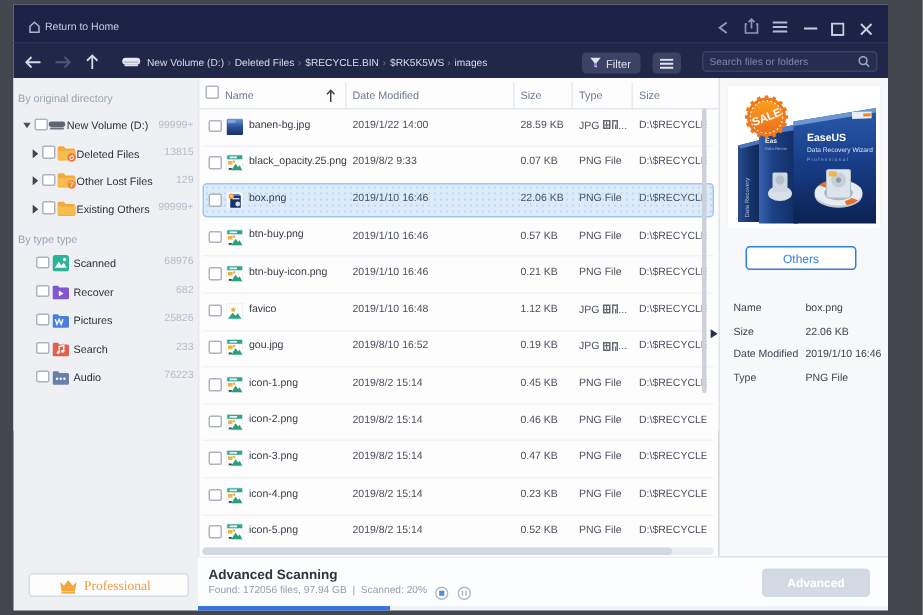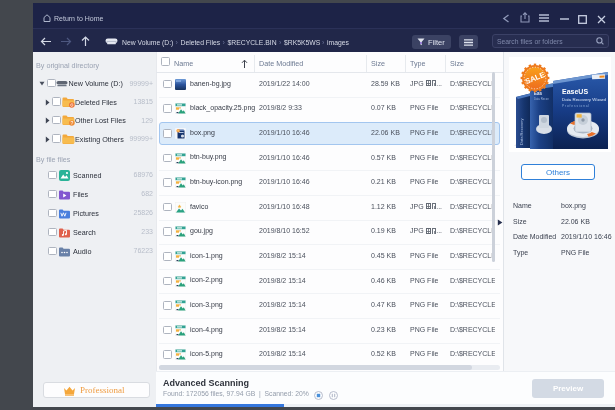--- a/index.html
+++ b/index.html
@@ -1,16 +1,16 @@
 <!DOCTYPE html>
 <html><head><meta charset="utf-8">
 <style>
 *{margin:0;padding:0;box-sizing:border-box}
 html,body{width:615px;height:410px;overflow:hidden;background:#43474d;font-family:"Liberation Sans",sans-serif}
-#win{position:absolute;left:33px;top:3px;width:583px;height:284px;background:#fff}
+#win{position:absolute;left:9px;top:3px;width:583px;height:284px;background:#fff}
 .abs{position:absolute}
 
 #title{left:0;top:0;width:583px;height:25px;background:#1d2347}
 #toolbar{left:0;top:25px;width:583px;height:24px;background:#212749;border-top:1px solid #2b3158}
 
 #sidebar{left:0;top:49px;width:123px;height:354.5px;background:#eef0f3}
 #list{left:123px;top:49px;width:347px;height:322px;background:#fdfdfe}
 #rpanel{left:470px;top:49px;width:113px;height:319px;background:#f7f8fa;border-left:1px solid #e0e4e9}
 #botbar{left:123px;top:368px;width:460px;height:33px;background:#fcfdfe;border-top:1px solid #eceff3}
 #progress{left:123px;top:401px;width:460px;height:2.5px;background:#eef1f5}
@@ -152,35 +152,35 @@
  <svg class="abs" style="left:12px;top:132.5px" width="5" height="7" viewBox="0 0 5 7">
         <path d="M0.8 0.5 L4.5 3.5 L0.8 6.5 Z" fill="#3f4554"></path>
       </svg>
  <div class="cb" style="left:19px;top:131px"></div>
  <svg class="abs" style="left:29px;top:129.5px" width="13" height="12" viewBox="0 0 13 12">
         <path d="M0.5 2.5 q0-1 1-1 h3 l1.2 1.5 h5.3 q1 0 1 1 v6 q0 1-1 1 h-9.5 q-1 0-1-1 Z" fill="#f3a93c"></path>
         <path d="M0.5 4.5 h12 v5 q0 1-1 1 h-10 q-1 0-1-1 Z" fill="#f7bc4f"></path>
       </svg>
  <div class="t slabel" style="left:42px;top:131.5px">Existing Others</div>
  <div class="t scount" style="left:90px;top:132px;width:30px">99999+</div>
- <div class="t shead" style="left:3px;top:151.5px">By file files</div>
+ <div class="t shead" style="left:3px;top:151.5px">By type type</div>
  <div class="cb" style="left:15px;top:167.5px"></div>
  <svg class="abs" style="left:26px;top:166.5px" width="11" height="11" viewBox="0 0 11 11">
         <rect x="0" y="0" width="11" height="11" rx="2" fill="#2ab398"></rect>
         <path d="M1.5 8.5 L4.2 4.5 L6 7 L7.5 5.2 L9.5 8.5 Z" fill="#fff"></path>
         <circle cx="8" cy="3" r="1.1" fill="#fff"></circle>
       </svg>
  <div class="t slabel" style="left:40px;top:167.5px">Scanned</div>
  <div class="t scount" style="left:90px;top:168px;width:30px">68976</div>
  <div class="cb" style="left:15px;top:186.5px"></div>
  <svg class="abs" style="left:26px;top:185.5px" width="11" height="11" viewBox="0 0 11 11">
         <path d="M0 2.5 q0-1 1-1 h2.6 l1 1.2 h5.4 q1 0 1 1 v5.8 q0 1-1 1 h-9 q-1 0-1-1 Z" fill="#8256d0"></path>
         <path d="M4.2 4.6 L7.4 6.6 L4.2 8.6 Z" fill="#fff"></path>
       </svg>
- <div class="t slabel" style="left:40px;top:186.5px">Files</div>
+ <div class="t slabel" style="left:40px;top:186.5px">Recover</div>
  <div class="t scount" style="left:90px;top:187px;width:30px">682</div>
  <div class="cb" style="left:15px;top:205.5px"></div>
  <svg class="abs" style="left:26px;top:204.5px" width="11" height="11" viewBox="0 0 11 11">
         <path d="M0 2.5 q0-1 1-1 h2.6 l1 1.2 h5.4 q1 0 1 1 v5.8 q0 1-1 1 h-9 q-1 0-1-1 Z" fill="#4a7fdd"></path>
         <path d="M1.8 4.8 l1.2 3.4 1.4-3.4 1.4 3.4 1.2-3.4" fill="none" stroke="#fff" stroke-width="0.9"></path>
       </svg>
  <div class="t slabel" style="left:40px;top:205.5px">Pictures</div>
  <div class="t scount" style="left:90px;top:206px;width:30px">25826</div>
  <div class="cb" style="left:15px;top:224.5px"></div>
  <svg class="abs" style="left:26px;top:223.5px" width="11" height="11" viewBox="0 0 11 11">
@@ -509,14 +509,14 @@
  <div class="t" id="found" style="left:130px;top:386.5px">Found: 172056 files, 97.94 GB&nbsp;&nbsp;|&nbsp;&nbsp;Scanned: 20%</div>
  <svg class="abs" style="left:281px;top:387.5px" width="9" height="9" viewBox="0 0 9 9">
         <circle cx="4.5" cy="4.5" r="4" fill="none" stroke="#aeb6c6" stroke-width="0.9"></circle>
         <rect x="2.8" y="2.8" width="3.4" height="3.4" fill="#4a90d9"></rect>
       </svg>
  <svg class="abs" style="left:296px;top:387.5px" width="9" height="9" viewBox="0 0 9 9">
         <circle cx="4.5" cy="4.5" r="4" fill="none" stroke="#aeb6c6" stroke-width="0.9"></circle>
         <path d="M3.3 2.8 V6.2 M5.7 2.8 V6.2" stroke="#aeb6c6" stroke-width="1"></path>
       </svg>
  <div class="abs" style="left:499px;top:376px;width:72px;height:19px;background:#d3dae4;border-radius:3px"></div>
- <div class="t" style="left:499px;top:381px;width:72px;text-align:center;font-size:8px;color:#fff;font-weight:bold">Preview</div>
+ <div class="t" style="left:499px;top:381px;width:72px;text-align:center;font-size:8px;color:#fff;font-weight:bold">Advanced</div>
 </g></div>
 
 </body></html>

